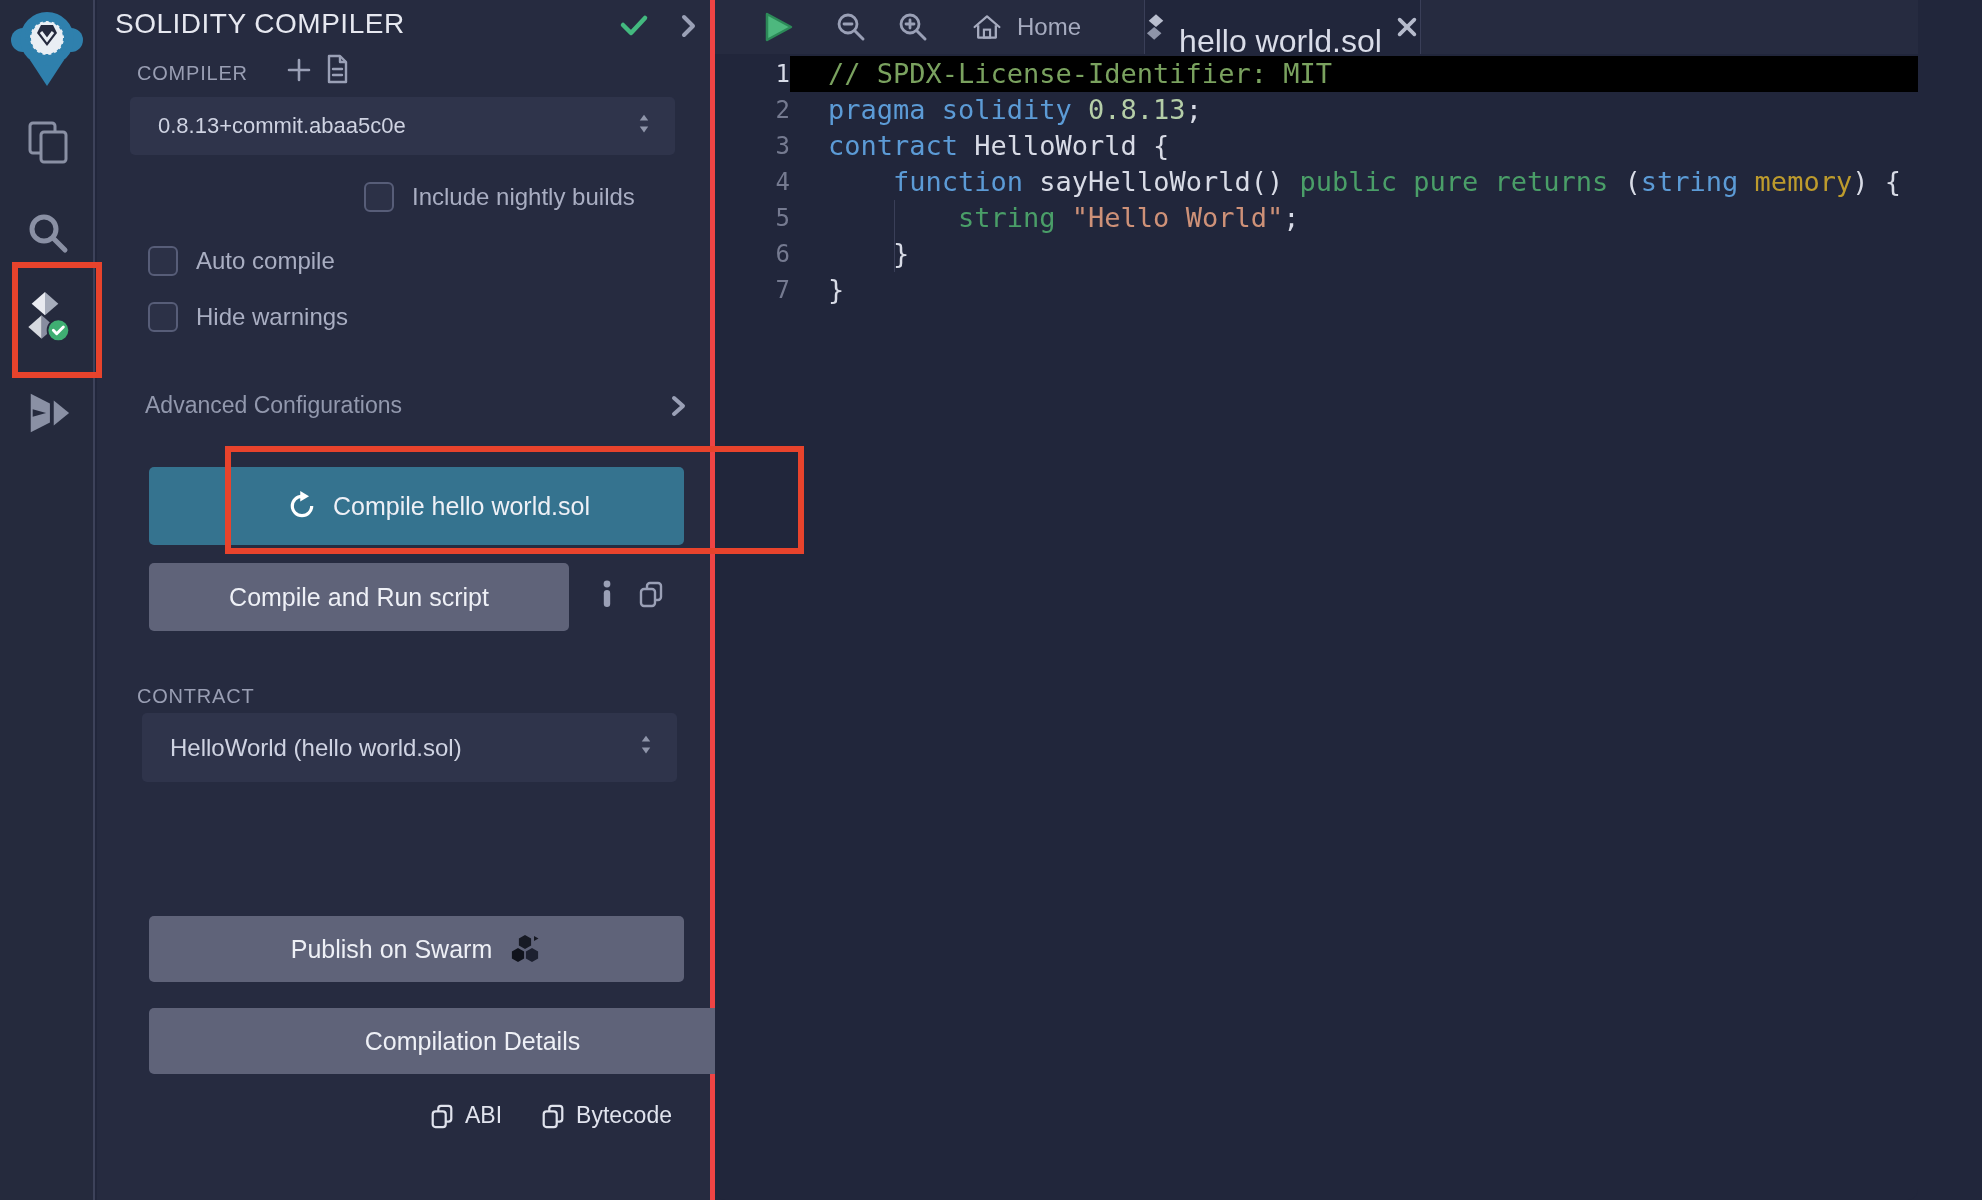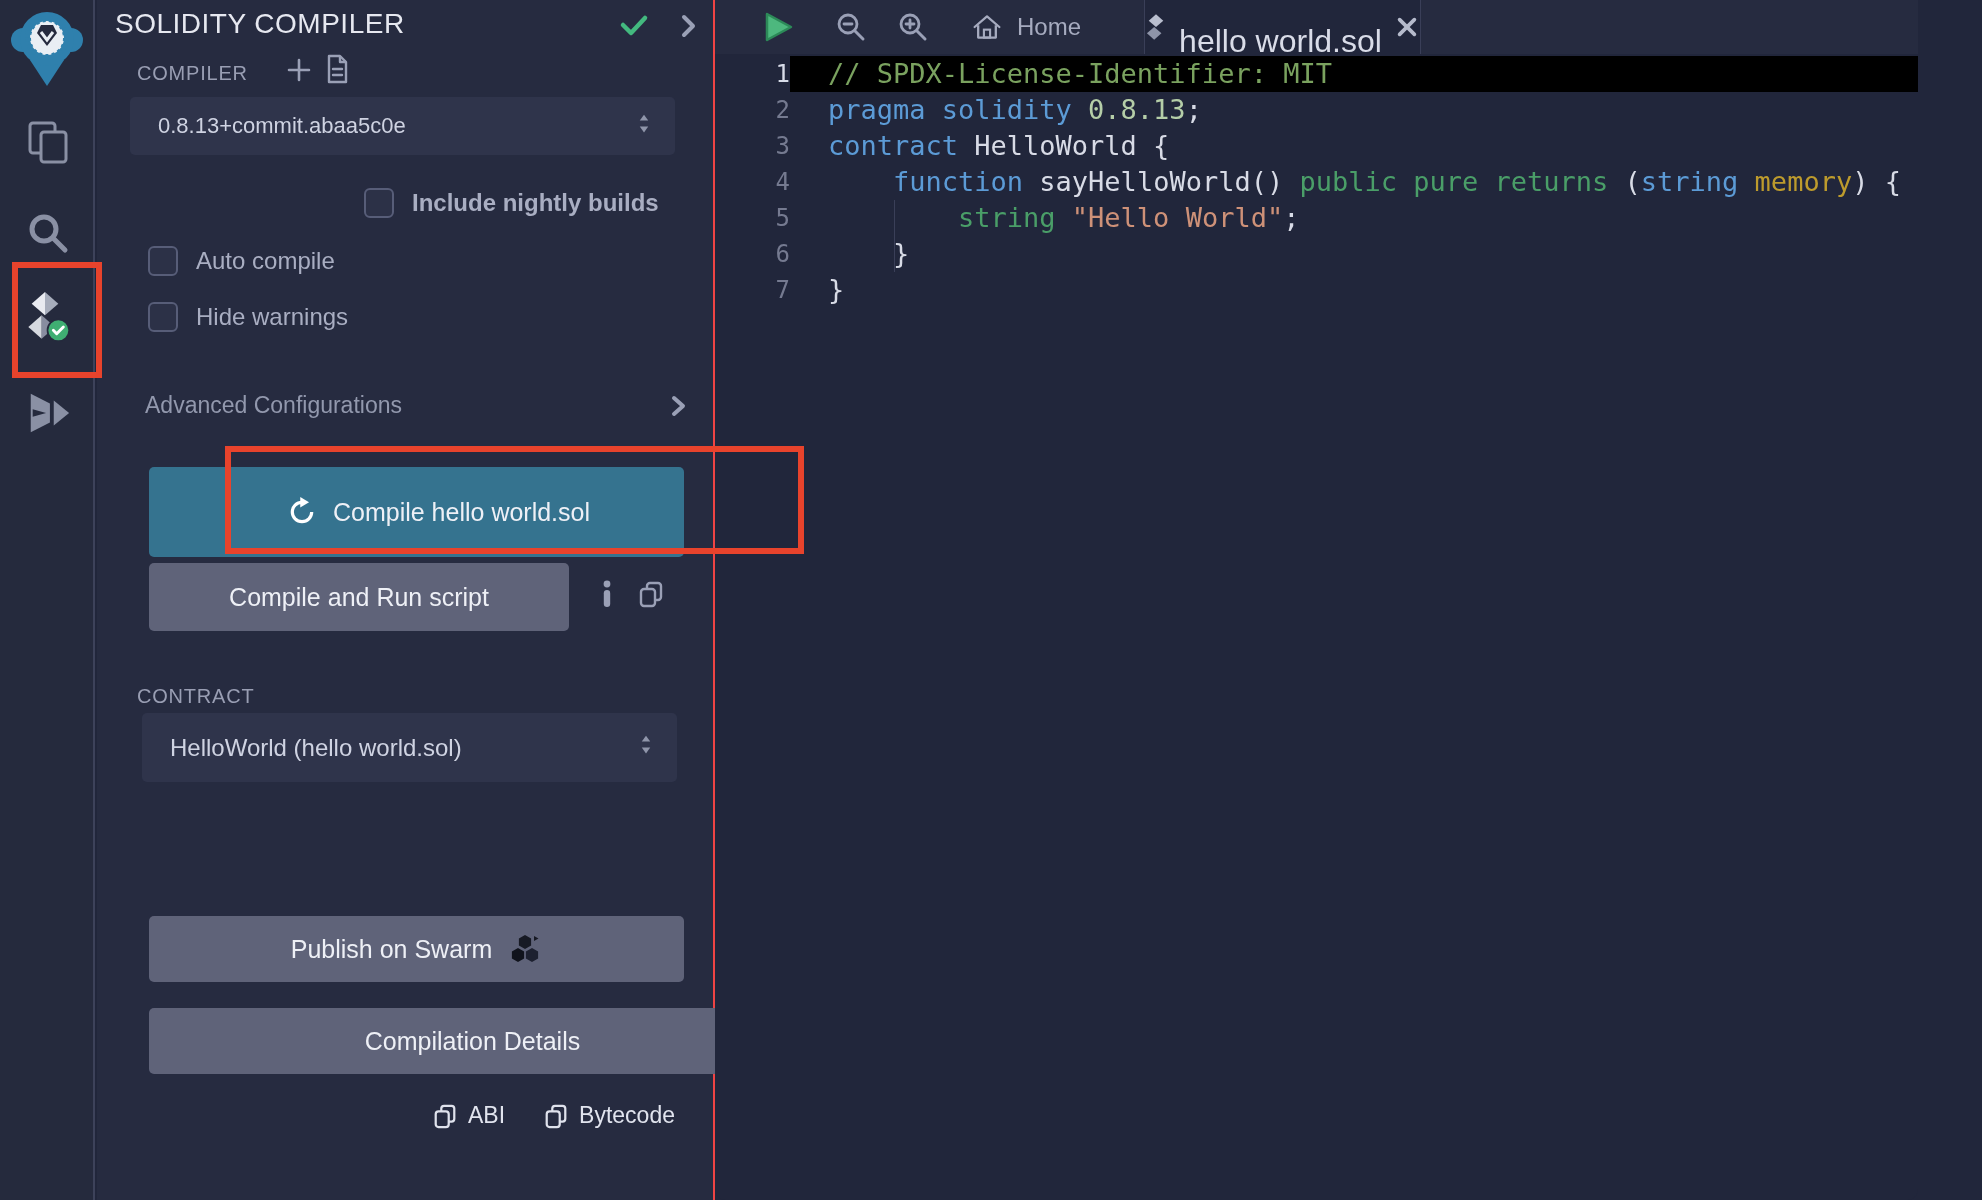--- a/index.html
+++ b/index.html
@@ -17,42 +17,42 @@
   .rail .logo{position:absolute;left:11px;top:6px;width:72px;height:82px;cursor:pointer;}
   .rail-icon{position:absolute;left:23px;width:50px;height:50px;display:flex;align-items:center;justify-content:center;cursor:pointer;}
   .ri-explorer{top:118px;} .ri-search{top:208px;} .ri-solidity{top:292px;left:20px;} .ri-deploy{top:388px;}
 
   
   .annotation-box{position:absolute;border:6px solid var(--c-annotation);background:transparent;z-index:9;pointer-events:none;}
   .abox-icon{left:12px;top:262px;width:90px;height:116px;}
   .abox-button{left:225px;top:446px;width:579px;height:108px;}
 
   
-  .panel{position:absolute;left:97px;top:0;width:618px;height:1200px;background:#262b40;border-right:2px solid #ef4444;}
+  .panel{position:absolute;left:97px;top:0;width:618px;height:1200px;background:#262b40;border-right:5px solid #ef4444;}
   .panel-title{position:absolute;left:18px;top:8px;font-size:28px;color:#e6e8f0;letter-spacing:.5px;}
   .hdr-check{position:absolute;left:522px;top:10px;cursor:pointer;}
   .hdr-chevron{position:absolute;left:578px;top:13px;cursor:pointer;}
   .sec-label{position:absolute;font-size:20px;color:#999eb3;letter-spacing:.8px;}
   .lbl-compiler{left:40px;top:62px;}
   .icon-plus{position:absolute;left:188px;top:56px;cursor:pointer;}
   .icon-doc{position:absolute;left:226px;top:54px;cursor:pointer;}
   .select{position:absolute;background:#2f344b;border-radius:5px;display:flex;align-items:center;cursor:pointer;}
   .select .sel-text{flex:1;padding-left:28px;font-size:22px;color:#cfd3e2;}
   .select .sel-arrows{margin-right:20px;}
   .sel-compiler{left:33px;top:97px;width:545px;height:58px;}
   .sel-contract{left:45px;top:713px;width:535px;height:69px;font-size:24px;}
   .check-row{position:absolute;display:flex;align-items:center;gap:18px;cursor:pointer;}
   .checkbox{width:30px;height:30px;border-radius:6px;background:#2c3147;border:2px solid #575d78;}
   .check-label{font-size:24px;color:#a9aec2;}
-  .row-nightly{left:267px;top:188px;font-weight:bold;} .row-auto{left:51px;top:246px;} .row-hide{left:51px;top:302px;}
+  .row-nightly{left:267px;top:182px;} .row-auto{left:51px;top:246px;} .row-hide{left:51px;top:302px;}
   .adv-row{position:absolute;left:48px;top:392px;width:545px;display:flex;align-items:center;justify-content:space-between;cursor:pointer;}
   .adv-label{font-size:23px;color:#9298ad;}
   .btn{position:absolute;border:none;border-radius:5px;display:flex;align-items:center;justify-content:center;gap:16px;
        font-family:"Liberation Sans",sans-serif;cursor:pointer;color:#eef0f6;}
-  .btn-primary{left:52px;top:467px;width:535px;height:90px;background:var(--c-primary);font-size:25px;padding-left:44px;}
+  .btn-primary{left:52px;top:467px;width:535px;height:78px;background:var(--c-primary);font-size:25px;padding-left:44px;}
   .btn-gray{background:#5f6379;font-size:25px;}
   .btn-runscript{left:52px;top:563px;width:420px;height:68px;}
   .icon-info{position:absolute;left:497px;top:578px;cursor:pointer;}
   .icon-copy-run{position:absolute;left:540px;top:580px;cursor:pointer;}
   .lbl-contract{left:40px;top:685px;}
   .btn-ipfs{left:52px;top:822px;width:535px;height:66px;}
   .btn-swarm{left:52px;top:916px;width:535px;height:66px;}
   .btn-details{left:52px;top:1008px;width:647px;height:66px;}
   .ipfs-badge{width:37px;height:42px;clip-path:polygon(50% 0,100% 25%,100% 75%,50% 100%,0 75%,0 25%);
       background:var(--c-ipfs);display:flex;align-items:center;justify-content:center;

